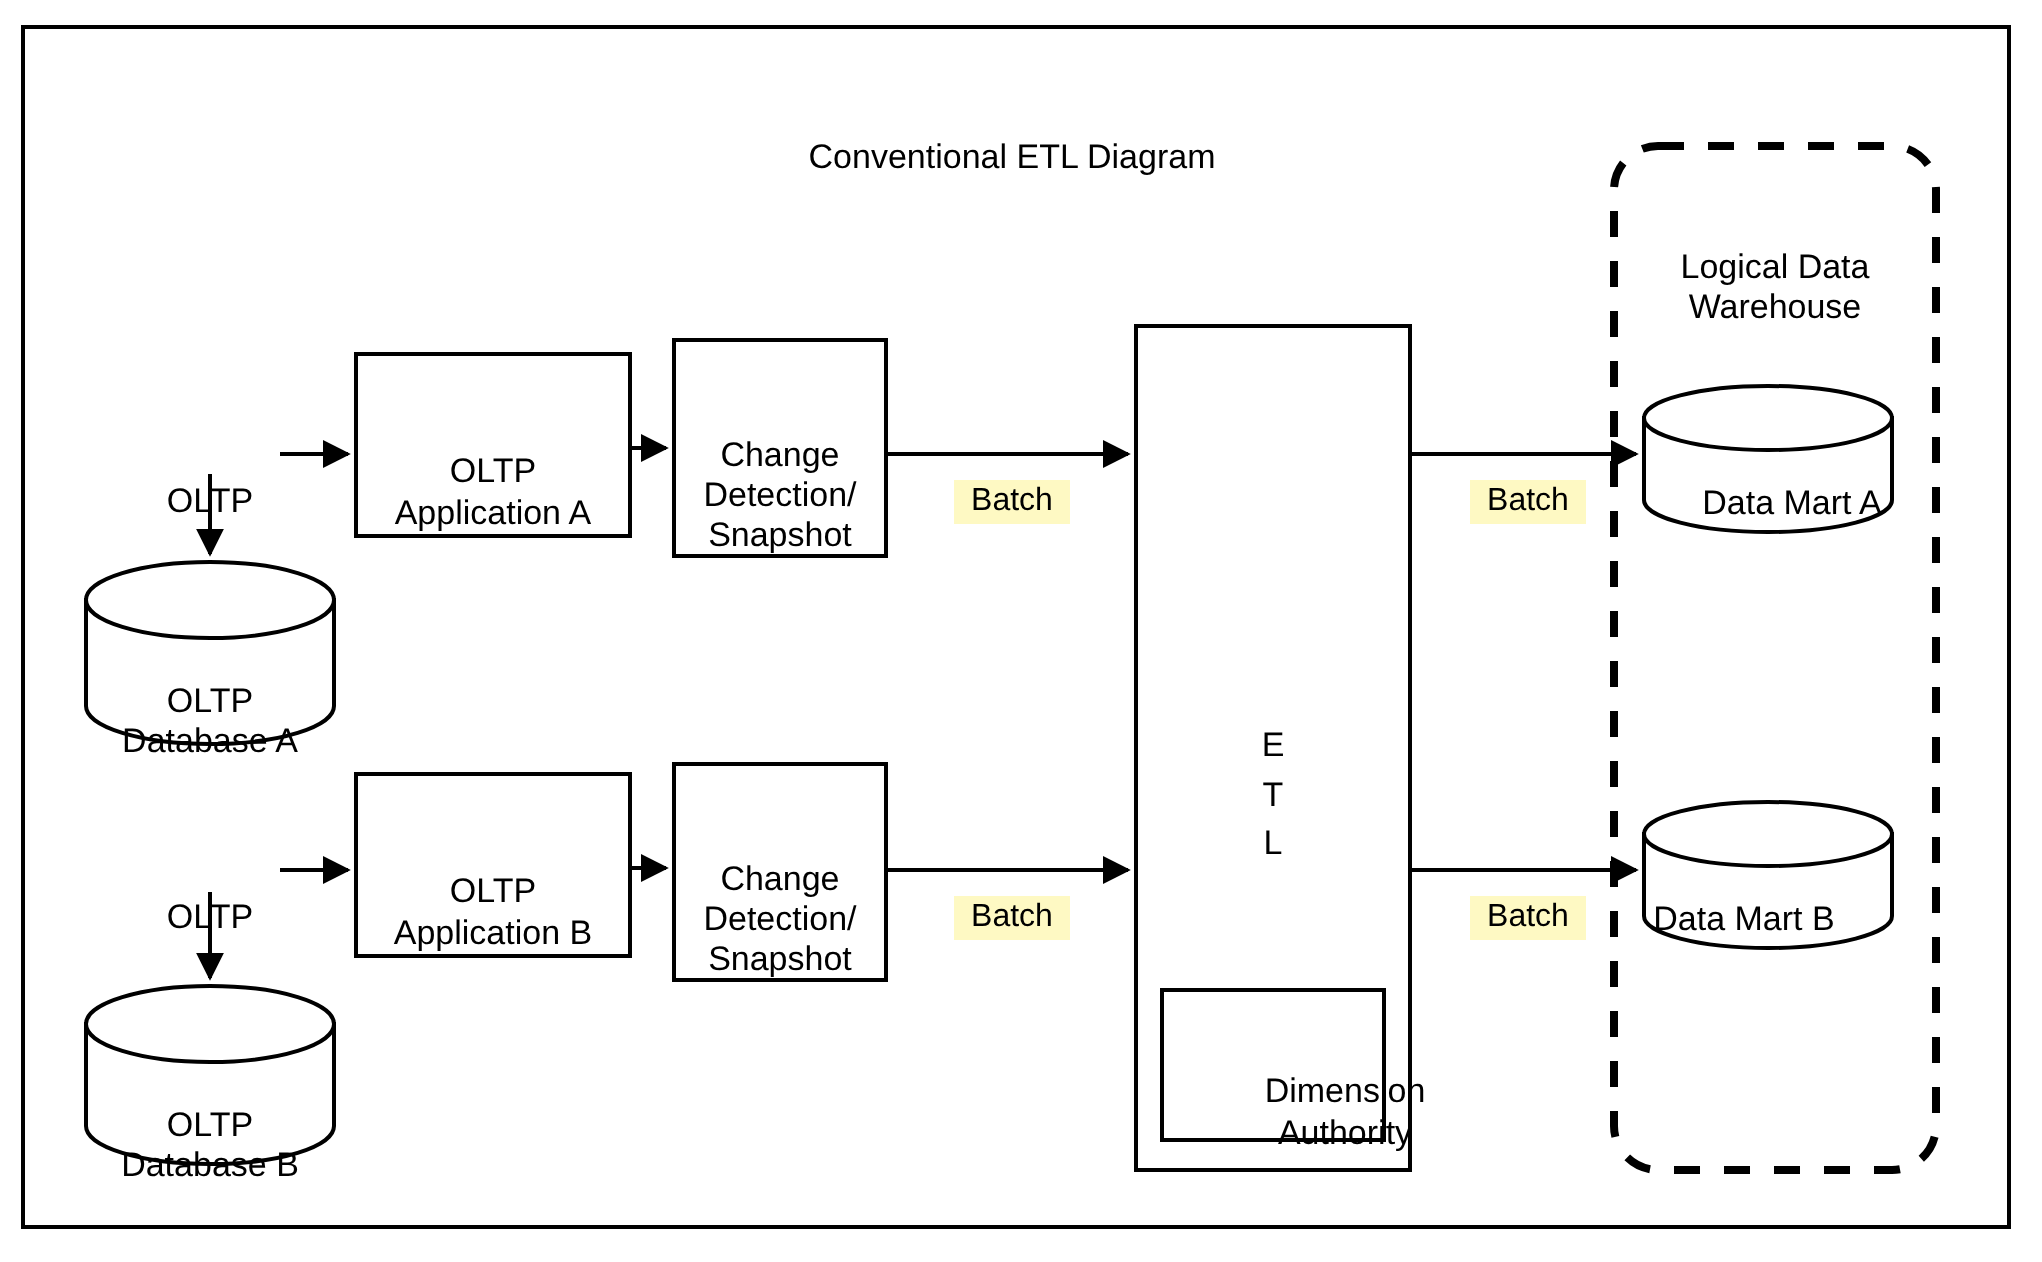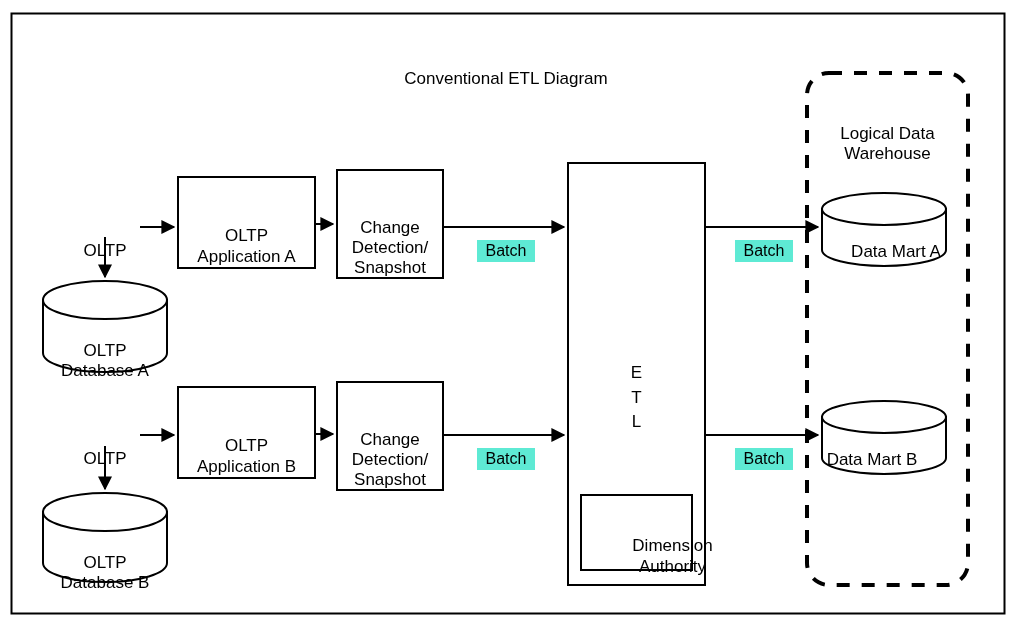--- a/index.html
+++ b/index.html
@@ -38,21 +38,21 @@
     margin-top: 24px;
   }
   .lbl-title {
     font-size: 17px;
   }
   .lbl-node {
     font-size: 17px;
   }
   .lbl-edge {
     font-size: 16px;
-    background: #5eead4;
+    background: #fef9c3;
     padding: 0 2px;
   }
   .lbl-group {
     font-size: 17px;
   }
   .lbl-etl {
     font-size: 17px;
     line-height: 1.45;
   }
   .center-xy {

